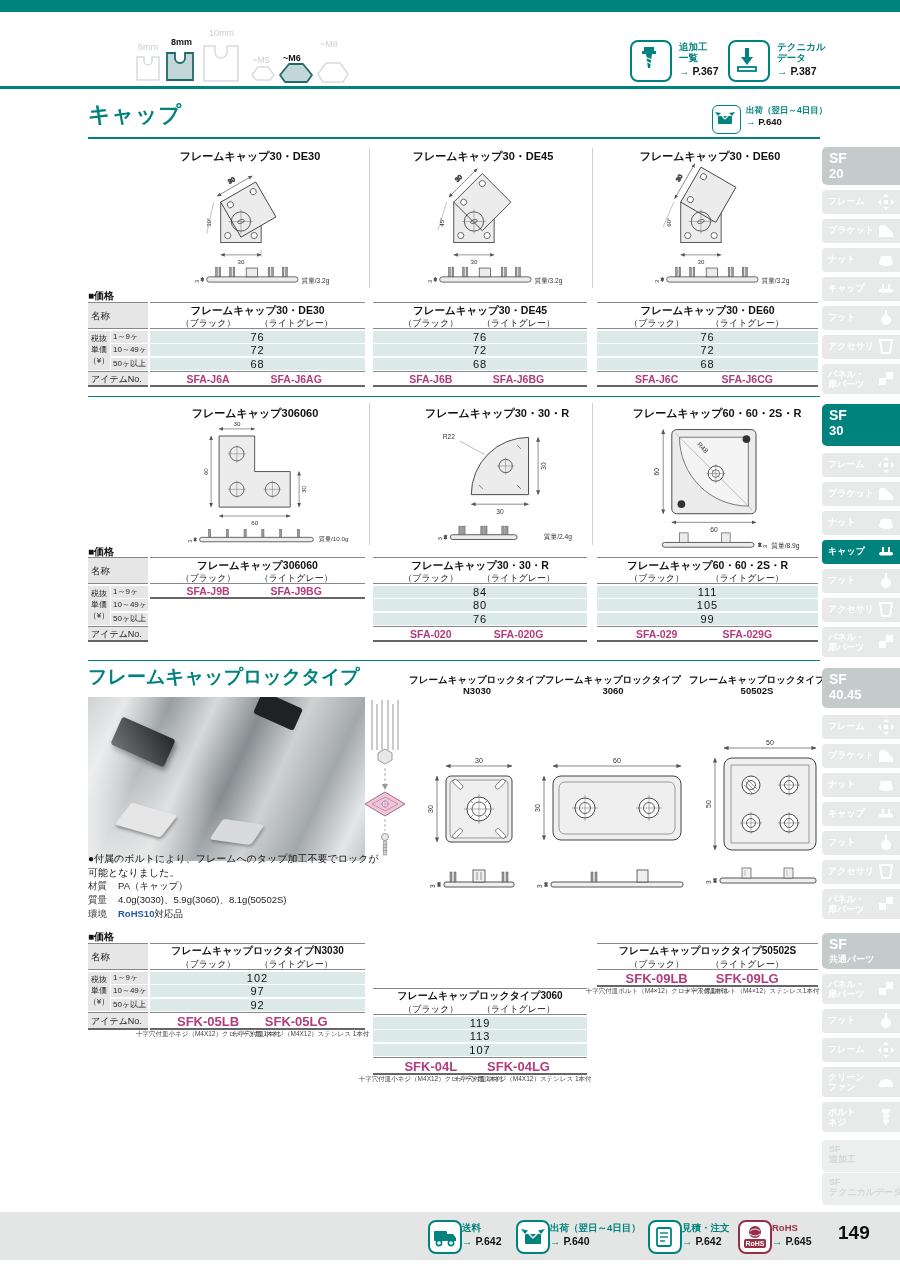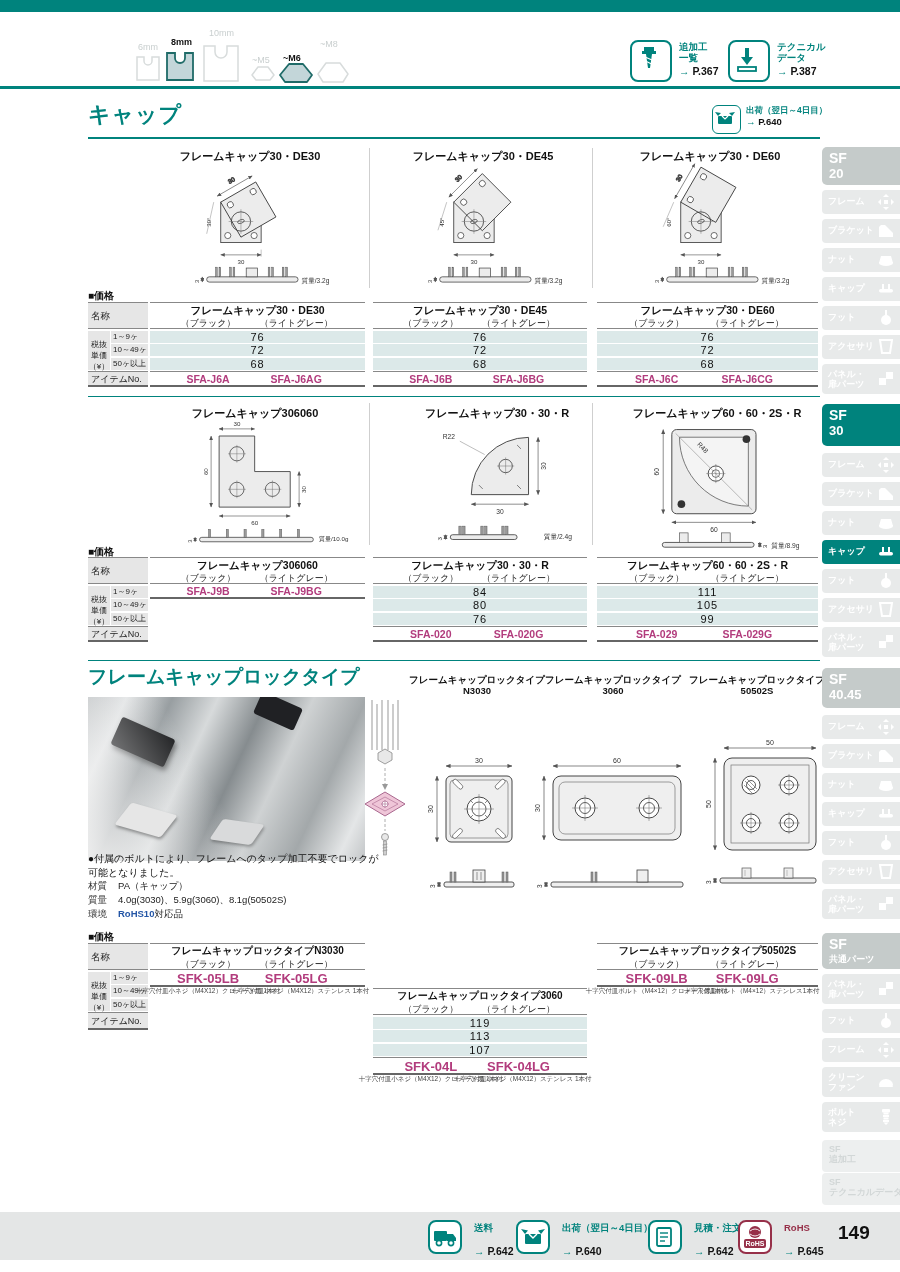--- a/index.html
+++ b/index.html
@@ -31,21 +31,21 @@
   .tealdiv{position:absolute;left:88px;width:732px;height:1px;background:#00837D}
   .pricehead{position:absolute;font-size:10px;font-weight:bold;color:#111}
   .s3title{position:absolute;left:88px;top:664px;font-size:19px;font-weight:bold;color:#00837D}
   
   .ptbl{position:absolute;box-sizing:border-box;font-size:10px}
   .ptbl *{box-sizing:border-box}
   .ptbl.hdr{display:flex}
   .hcol{width:60px;margin-right:2px;flex:none}
   .hname{height:27px;background:#E6E6E6;border-top:1.5px solid #888;border-bottom:1px solid #888;font-size:9.5px;padding:7px 0 0 3px;color:#222}
   .hunit{display:flex;border-bottom:1px solid #888;padding-bottom:1.5px}
-  .hu-l{width:22px;margin:1.5px 1px 0 0;background:#E6E6E6;font-size:8px;line-height:11px;text-align:center;color:#222;padding-top:8px;height:39px}
+  .hu-l{width:22px;margin:1.5px 1px 0 0;background:#E6E6E6;font-size:8px;line-height:11px;text-align:center;color:#222;padding-top:2px;height:39px}
   .hu-q{flex:1}
   .hu-q div{height:12px;margin-top:1.5px;background:#E6E6E6;font-size:8px;line-height:12px;padding-left:2px;white-space:nowrap;color:#222}
   .hitem{height:15px;background:#E6E6E6;border-bottom:2.5px solid #666;font-size:9px;line-height:15px;padding-left:3px;color:#222}
   .hbody{flex:1}
   .tb-name{height:27px;border-top:1.5px solid #888;border-bottom:1px solid #888;background:#fff;position:relative}
   .tb-n1{font-size:10.5px;font-weight:bold;text-align:center;line-height:14px;color:#111;white-space:nowrap}
   .tb-cls{position:relative;height:12px;font-size:9px;color:#222}
   .tb-cls span{position:absolute;transform:translateX(-50%);white-space:nowrap}
   .cb{left:27%}.cg{left:68%}
   .tb-prices{border-bottom:1px solid #888;padding-bottom:1.5px}
@@ -82,24 +82,24 @@
   .sg-t2.small{font-size:9px}
   .s-item{position:absolute;left:822px;width:78px;height:24px;background:#E8EAEA;border-radius:4px 0 0 4px;color:#fff}
   .s-item.two{height:30px}
   .s-item.on{background:#00837D}
   .s-lab{position:absolute;left:6px;top:50%;transform:translateY(-50%);font-size:9px;font-weight:bold;line-height:9.5px;white-space:nowrap}
   .s-ico{position:absolute;right:5px;top:50%;transform:translateY(-50%);width:17px;height:16px}
   .s-item svg{display:block}
   .s-extra{position:absolute;left:822px;width:78px;height:28px;background:#EDEFEF;border-radius:4px 0 0 4px;color:#D2D7D7;font-weight:bold;font-size:9px;line-height:10px;padding:4px 0 0 7px}
   
   .footband{position:absolute;left:0;top:1212px;width:900px;height:48px;background:#E4E6E6}
-  .f-item{position:absolute;display:flex;gap:12px}
+  .f-item{position:absolute;display:flex;gap:0}
   .f-box{width:30px;height:30px;border:2px solid #00837D;border-radius:8px;background:#fff;flex:none}
   .f-l1{font-size:9.5px;font-weight:bold;color:#00837D;line-height:11px;padding-top:2px;white-space:nowrap}
-  .f-l2{font-size:10.5px;font-weight:bold;color:#111;margin-top:12px}
+  .f-l2{font-size:10.5px;font-weight:bold;color:#111;margin-top:2px}
   .f-rohs .f-l1{color:#963049}
   .pageno{position:absolute;left:838px;top:1222px;font-size:19px;font-weight:bold;color:#111}
 </style>
 </head>
 <body>
 
 <svg width="0" height="0" style="position:absolute">
     <defs>
   <marker id="ar" markerWidth="7" markerHeight="6" refX="6.5" refY="3" orient="auto-start-reverse">
     <path d="M0,0L7,3L0,6z" fill="#555"></path>
@@ -752,20 +752,25 @@
     <div class="hitem">アイテムNo.</div>
   </div>
   <div class="hbody">
     <div class="tb-name">
         <div class="tb-n1">フレームキャップロックタイプN3030</div>
       <div class="tb-cls">
           <span class="cb">（ブラック）</span>
           <span class="cg">（ライトグレー）</span>
         </div>
       </div>
+    <div class="tb-prices">
+      <div class="tb-price">102</div>
+      <div class="tb-price">97</div>
+      <div class="tb-price">92</div>
+    </div>
     <div class="tb-items">
         <span class="ib">SFK-05LB</span>
         <span class="ig">SFK-05LG</span>
       </div>
     <div class="fns">
         <span class="fb">十字穴付皿小ネジ（M4X12）クロメート黒 1本付</span>
         <span class="fg">十字穴付皿小ネジ（M4X12）ステンレス 1本付</span>
       </div>
   </div>
 </div>

